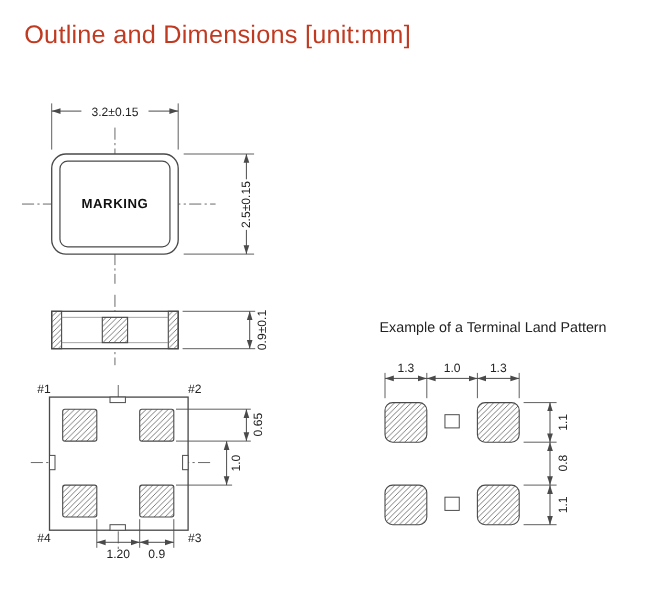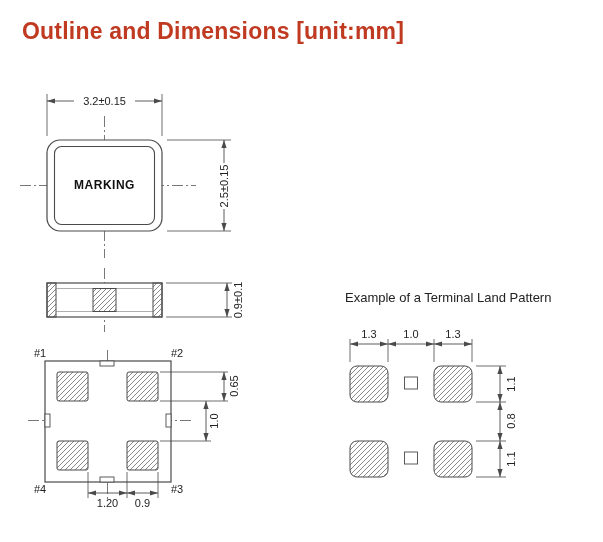--- a/index.html
+++ b/index.html
@@ -2,21 +2,21 @@
 <html><head>
 <meta charset="utf-8">
 <style>
   html,body{margin:0;padding:0;background:#fff;}
   .page{
     position:relative;width:603px;height:542px;background:#fff;overflow:hidden;
     font-family:"Liberation Sans", sans-serif;
   }
   .title{
     position:absolute;left:22px;top:18px;margin:0;
-    font-size:23px;font-weight:bold;color:#c03a21;letter-spacing:0.2px;
+    font-size:23px;font-weight:normal;color:#c03a21;letter-spacing:0.2px;
   }
   svg{position:absolute;left:0;top:0;}
   .ln{stroke:#4a4a4a;stroke-width:1.2;fill:#fff;}
   .lnf{stroke:#4a4a4a;stroke-width:1.1;fill:none;}
   .thin{stroke:#8a8a8a;stroke-width:0.7;fill:none;}
   .ext{stroke:#4a4a4a;stroke-width:0.8;fill:none;}
   .dimln{stroke:#4a4a4a;stroke-width:0.9;fill:none;}
   .cl{stroke:#555;stroke-width:0.8;stroke-dasharray:11 3 2 3;fill:none;}
   .hatch{fill:url(#hatch);stroke:#4a4a4a;stroke-width:1;}
   .notch{fill:#fff;stroke:#4a4a4a;stroke-width:0.9;}

